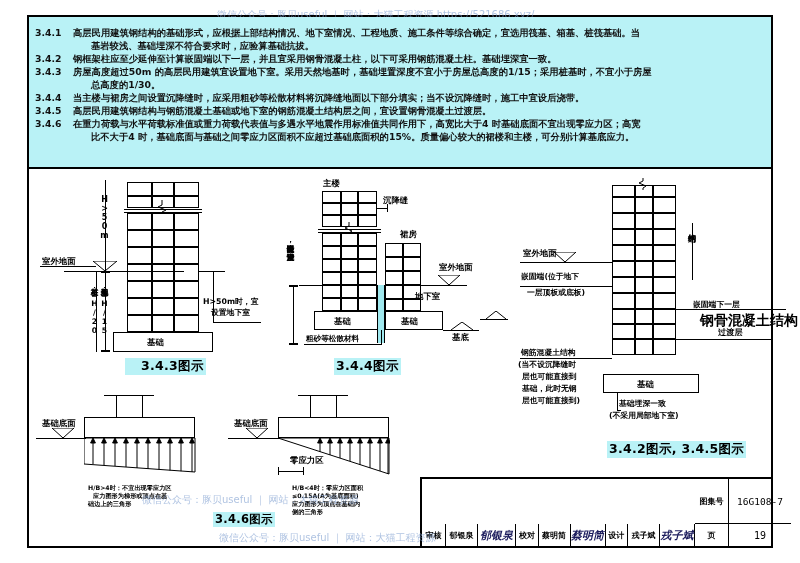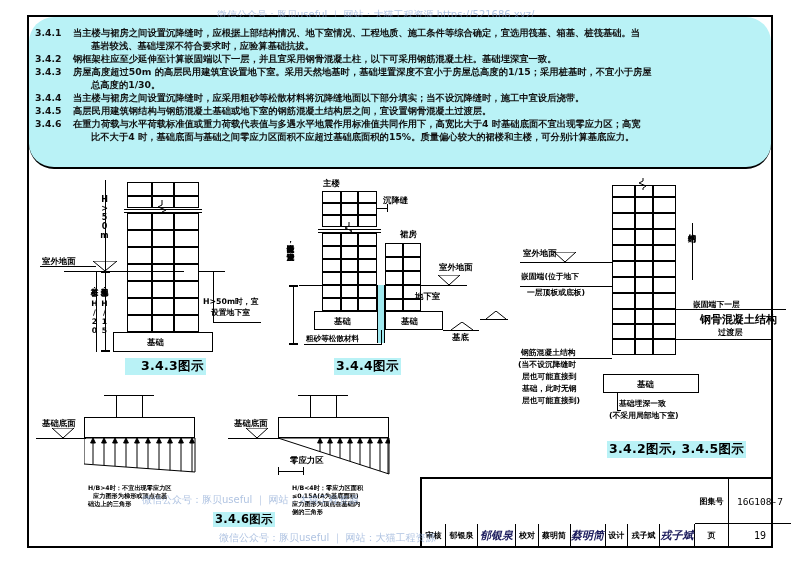--- a/index.html
+++ b/index.html
@@ -3,21 +3,21 @@
 <meta charset="utf-8">
 <style>
   html,body{margin:0;padding:0;background:#ffffff;}
   body{width:800px;height:563px;overflow:hidden;font-family:"DejaVu Sans","Liberation Sans",sans-serif;}
   #page{position:relative;width:660px;height:563px;background:#ffffff;}
 
   
   .frame-outer{position:absolute;left:27px;top:15px;width:746px;height:533px;border:2px solid #000;background:#ffffff;box-sizing:border-box;}
 
   
-  .notes{position:absolute;left:29px;top:17px;width:742px;height:152px;background:#b9f2f6;box-sizing:border-box;border-bottom:2px solid #000;border-radius:25px;}
+  .notes{position:absolute;left:29px;top:17px;width:742px;height:152px;background:#b9f2f6;box-sizing:border-box;border-bottom:2px solid #000;}
   .note-row{position:relative;font-size:9.3px;line-height:12.6px;color:#111;white-space:nowrap;font-family:"DejaVu Sans","Liberation Sans",sans-serif;font-weight:bold;}
   .note-num{position:absolute;left:6px;}
   .note-txt{position:absolute;left:44px;}
   .note-txt.ind{left:62px;}
 
   
   .wm{position:absolute;color:#7f9fd0;opacity:.62;font-size:10px;white-space:nowrap;font-family:"DejaVu Sans","Liberation Sans",sans-serif;}
   .wm-top{left:217px;top:8px;}
   .wm-mid{left:142px;top:493px;}
   .wm-bot{left:219px;top:531px;}
@@ -55,21 +55,21 @@
 
 <div id="page">
 
   <div class="frame-outer"></div>
 
   <div class="wm wm-top">微信公众号：豚贝useful ｜ 网站：大猫工程资源 https://521686.xyz/</div>
 
   <div class="notes">
     <div class="note-row" style="position:absolute;left:0;top:10px;width:742px;">
       <span class="note-num">3.4.1</span>
-      <span class="note-txt">当主楼与裙房之间设置沉降缝时，应根据上部结构情况、地下室情况、工程地质、施工条件等综合确定，宜选用筏基、箱基、桩筏基础。当</span>
+      <span class="note-txt">高层民用建筑钢结构的基础形式，应根据上部结构情况、地下室情况、工程地质、施工条件等综合确定，宜选用筏基、箱基、桩筏基础。当</span>
     </div>
     <div class="note-row" style="position:absolute;left:0;top:23px;width:742px;">
       <span class="note-txt ind">基岩较浅、基础埋深不符合要求时，应验算基础抗拔。</span>
     </div>
 
     <div class="note-row" style="position:absolute;left:0;top:36px;width:742px;">
       <span class="note-num">3.4.2</span>
       <span class="note-txt">钢框架柱应至少延伸至计算嵌固端以下一层，并且宜采用钢骨混凝土柱，以下可采用钢筋混凝土柱。基础埋深宜一致。</span>
     </div>
 
@@ -322,21 +322,21 @@
     <div class="lbl" style="left:523px;top:248px;">室外地面</div>
 
     <div class="ln hl" style="left:520px;top:286px;width:92px;height:1px;"></div>
     <div class="lbl" style="left:521px;top:272px;font-size:7.8px;">嵌固端(位于地下</div>
     <div class="lbl" style="left:527px;top:288px;font-size:7.8px;">一层顶板或底板)</div>
 
     <div class="ln hl" style="left:676px;top:309px;width:110px;height:1px;"></div>
     <div class="lbl" style="left:693px;top:300px;font-size:7.8px;">嵌固端下一层</div>
 
     <div class="ln hl" style="left:676px;top:339px;width:96px;height:1px;"></div>
-    <div class="lbl" style="left:700px;top:315px;font-size:11px;">钢骨混凝土结构</div>
+    <div class="lbl" style="left:700px;top:315px;font-size:14px;">钢骨混凝土结构</div>
     <div class="lbl" style="left:718px;top:327px;font-size:8.2px;">过渡层</div>
 
     <div class="ln hl" style="left:480px;top:319px;width:28px;height:1px;"></div>
     <svg style="position:absolute;left:486px;top:311px;" width="20" height="9">
       <polyline points="0,8 10,0 20,8" fill="#fff" stroke="#000" stroke-width="1"></polyline>
     </svg>
 
     <div class="ln hl" style="left:520px;top:358px;width:92px;height:1px;"></div>
     <div class="lbl" style="left:521px;top:348px;font-size:7.8px;">钢筋混凝土结构</div>
     <div class="lbl" style="left:518px;top:360px;font-size:7.8px;">(当不设沉降缝时</div>

